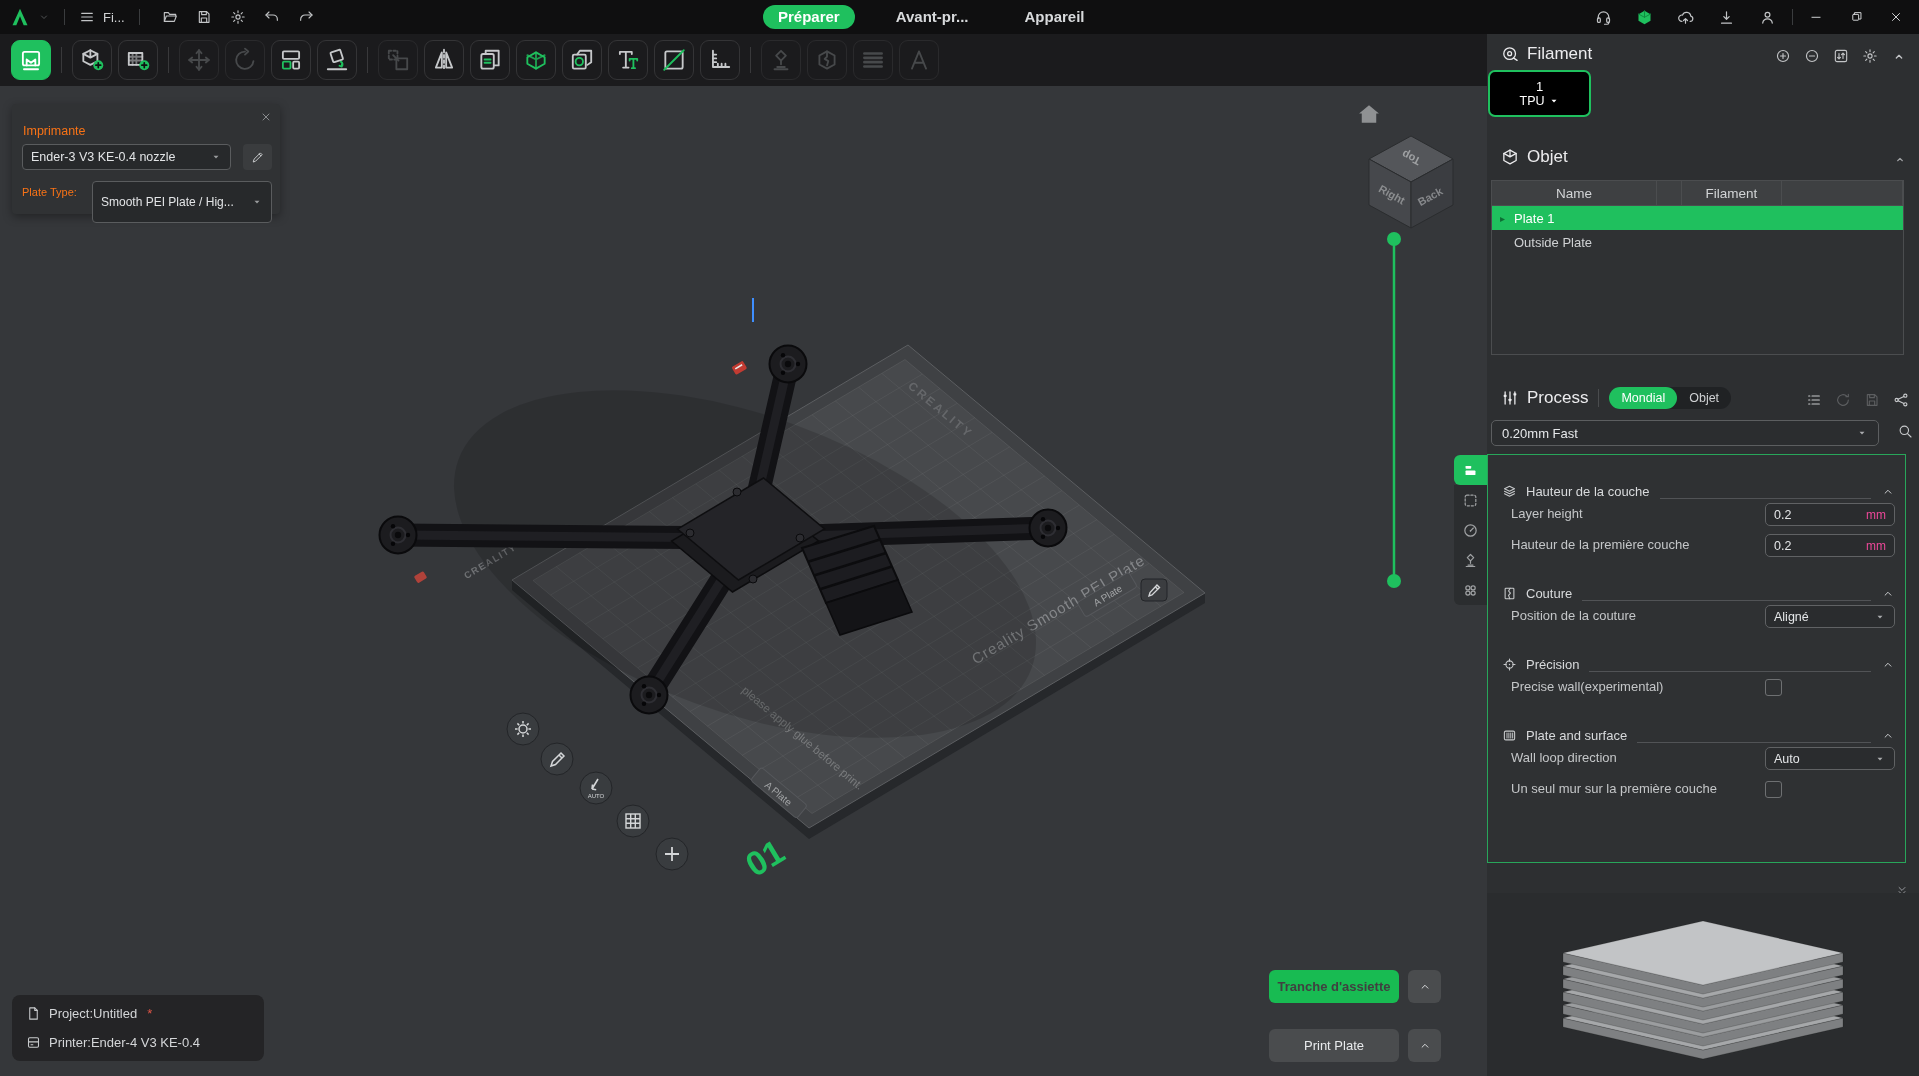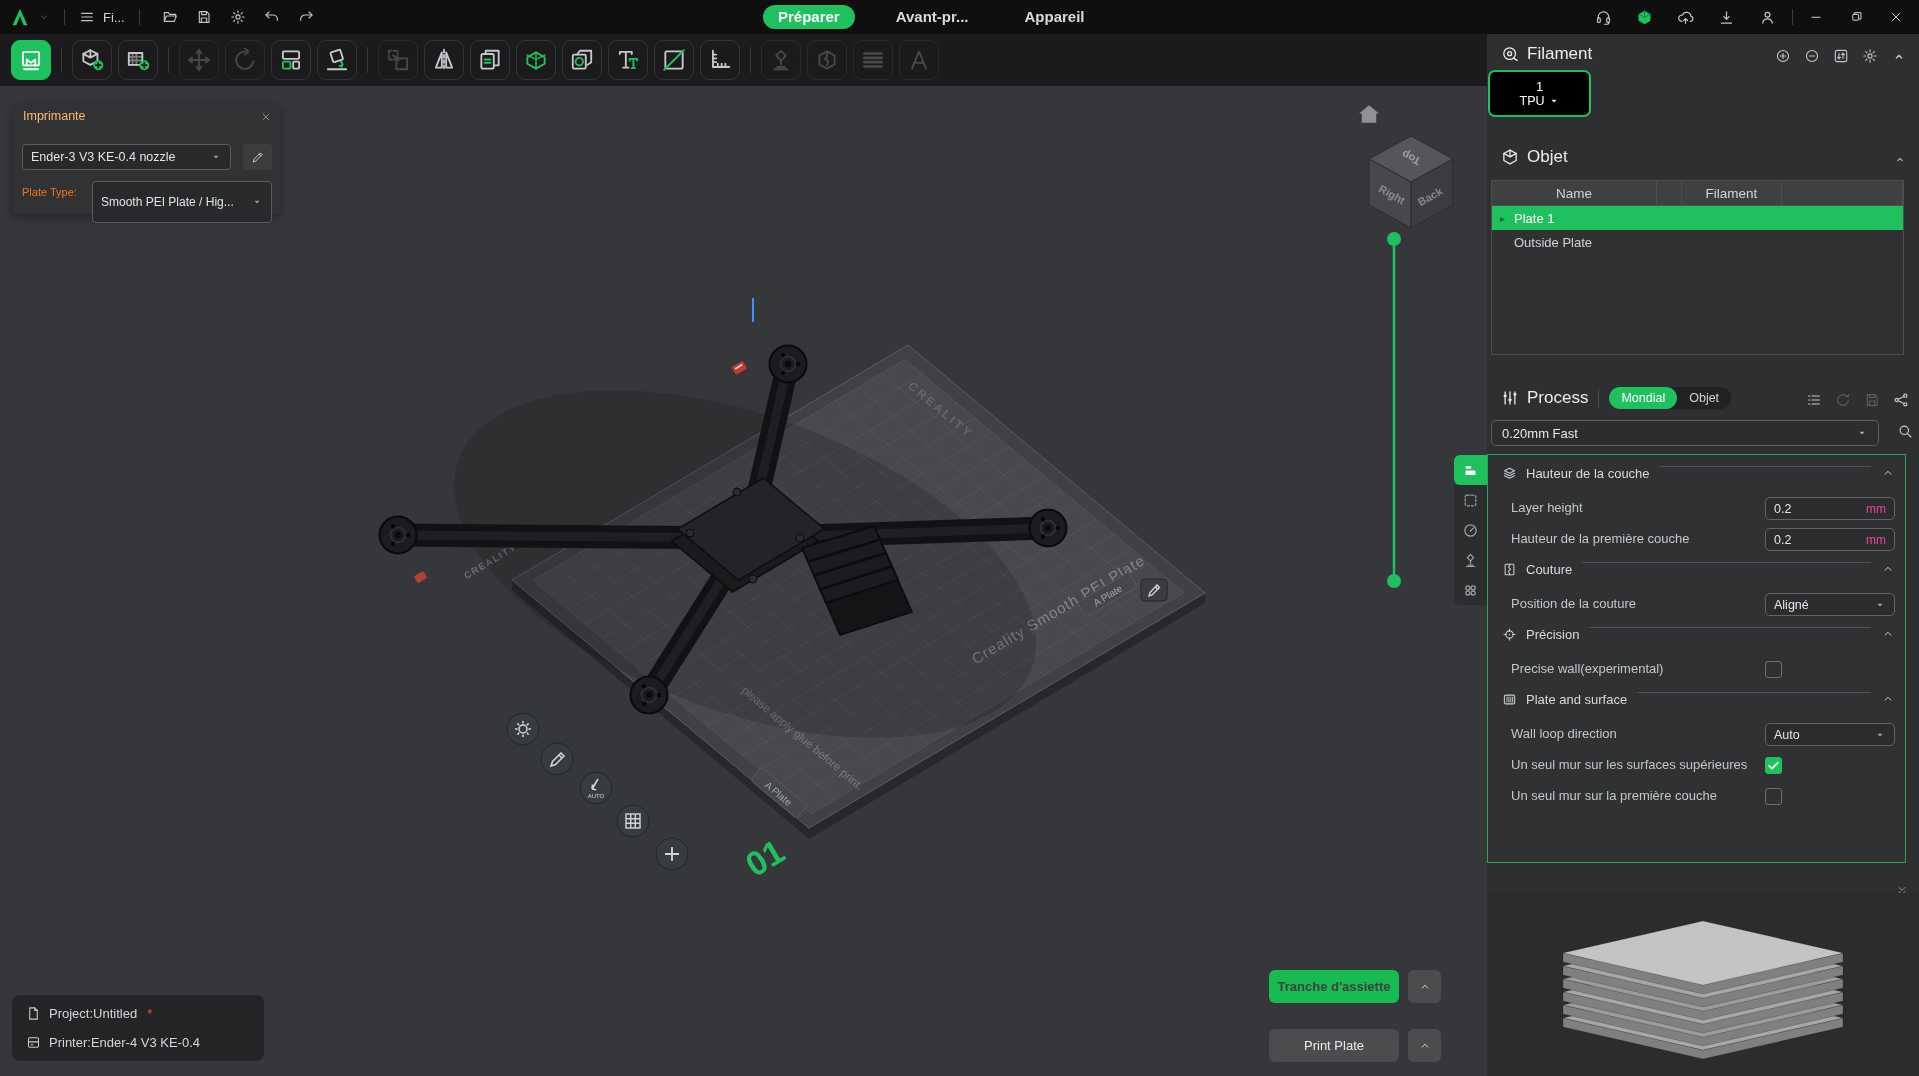--- a/index.html
+++ b/index.html
@@ -45,21 +45,21 @@
   .tool-btn.disabled{color:#47494b;border-color:#2a2a2c}
   .tool-sep{width:1px;height:26px;background:#39393b;margin:0 7px}
 
   
   .viewport{position:absolute;left:0;top:86px;width:1487px;height:990px;background:var(--viewport);overflow:hidden}
   .scene{position:absolute;left:0;top:0}
 
   
   .printer-panel{position:absolute;left:12px;top:18px;width:268px;height:110px;background:#303234;border-radius:4px;
     box-shadow:0 3px 10px rgba(0,0,0,.35);z-index:10}
-  .pp-title{position:absolute;left:11px;top:5px;font-size:12.5px;color:#fdba74}
+  .pp-title{position:absolute;left:11px;top:20px;font-size:12.5px;color:#f97316}
   .pp-close{position:absolute;right:8px;top:7px;width:12px;height:12px;color:#9a9c9e}
   .pp-select{position:absolute;display:flex;align-items:center;background:#27292b;border:1px solid #5a5c5e;border-radius:4px;
     color:#e2e4e6;padding:0 8px;gap:6px}
   .pp-select .val{flex:1;white-space:nowrap;overflow:hidden}
   .pp-printer{left:10px;top:40px;width:209px;height:26px;font-size:12.5px}
   .pp-edit{position:absolute;left:231px;top:40px;width:29px;height:26px;border-radius:4px;background:#3a3c3e;
     display:flex;align-items:center;justify-content:center;color:#c8cacc}
   .pp-platelabel{position:absolute;left:10px;top:82px;font-size:11px;color:#f97316}
   .pp-plate{left:80px;top:77px;width:180px;height:42px;font-size:12px}
 
@@ -115,21 +115,21 @@
   .pill .seg{padding:0 12px;font-size:12.5px;line-height:22px;color:#cfd1d3;border-radius:11px}
   .pill .seg.active{background:var(--accent);color:#fff}
   .proc-icons{position:absolute;right:10px;top:358px;display:flex;gap:13px;color:#c8cacc}
   .preset{position:absolute;left:4px;top:386px;width:388px;height:26px;background:#2b2d2f;border:1px solid #5c5e60;border-radius:5px;
     display:flex;align-items:center;padding:0 10px;font-size:13px;color:#e6e8ea}
   .preset .caret{margin-left:auto;color:#aaacae}
   .preset-search{position:absolute;right:6px;top:389px;color:#c8cacc}
 
   .settings{position:absolute;left:0;top:420px;width:419px;height:409px;border:1px solid #28a65a;background:#2f3133;
     padding:4px 10px 8px 14px;overflow:hidden}
-  .sec-head{display:flex;align-items:flex-start;height:27px;margin-top:7px;color:#c8cacc}
+  .sec-head{display:flex;align-items:flex-end;height:27px;margin-top:13px;color:#c8cacc}
   .sec-title{font-size:13px;color:#d8dadc;margin-left:9px;white-space:nowrap}
   .sec-line{flex:1;height:1px;background:#515356;margin:0 10px}
   .set-row{display:flex;align-items:center;min-height:31px;margin-left:9px}
   .set-row .row-label{flex:1;font-size:13px;color:#c4c6c8;padding-right:8px;line-height:1.25}
   .ctl{width:130px;height:23px;border:1px solid #606264;border-radius:5px;background:#2a2c2e;display:flex;align-items:center;
     padding:0 8px;font-size:12.5px;color:#e4e6e8;flex:none}
   .ctl .unit{margin-left:auto;color:#ec4899;font-size:12px}
   .ctl .caret{margin-left:auto;color:#aaacae}
   .cbwrap{width:130px;flex:none;display:flex}
   .cb{width:17px;height:17px;border:1px solid #6e7072;border-radius:3px;display:flex;align-items:center;justify-content:center}
@@ -980,30 +980,20 @@
           <div class="ctl">
             <span>Auto</span>
             <span class="ic ic12 caret">
               <svg viewBox="0 0 24 24" fill="none" stroke="currentColor" stroke-width="1.7" stroke-linecap="round" stroke-linejoin="round">
                 <path d="M7 9.5l5 5.5 5-5.5z" fill="currentColor" stroke="none"></path>
               </svg>
             </span>
           </div>
         </div>
         <div class="set-row">
-          <span class="row-label">Un seul mur sur les surfaces supérieures</span>
-          <div class="cbwrap">
-            <span class="cb checked">
-              <svg viewBox="0 0 24 24" fill="none" stroke="currentColor" stroke-width="1.7" stroke-linecap="round" stroke-linejoin="round">
-                <path d="M5 12.5l4.5 4.5L19 7.5" stroke="#fff" stroke-width="2.8"></path>
-              </svg>
-            </span>
-          </div>
-        </div>
-        <div class="set-row">
           <span class="row-label">Un seul mur sur la première couche</span>
           <div class="cbwrap">
             <span class="cb"></span>
           </div>
         </div>
       </div>
     <span class="settings-collapse ic ic14">
         <svg viewBox="0 0 24 24" fill="none" stroke="currentColor" stroke-width="1.7" stroke-linecap="round" stroke-linejoin="round">
           <path d="M7 6l5 5 5-5M7 13l5 5 5-5"></path>
         </svg>

